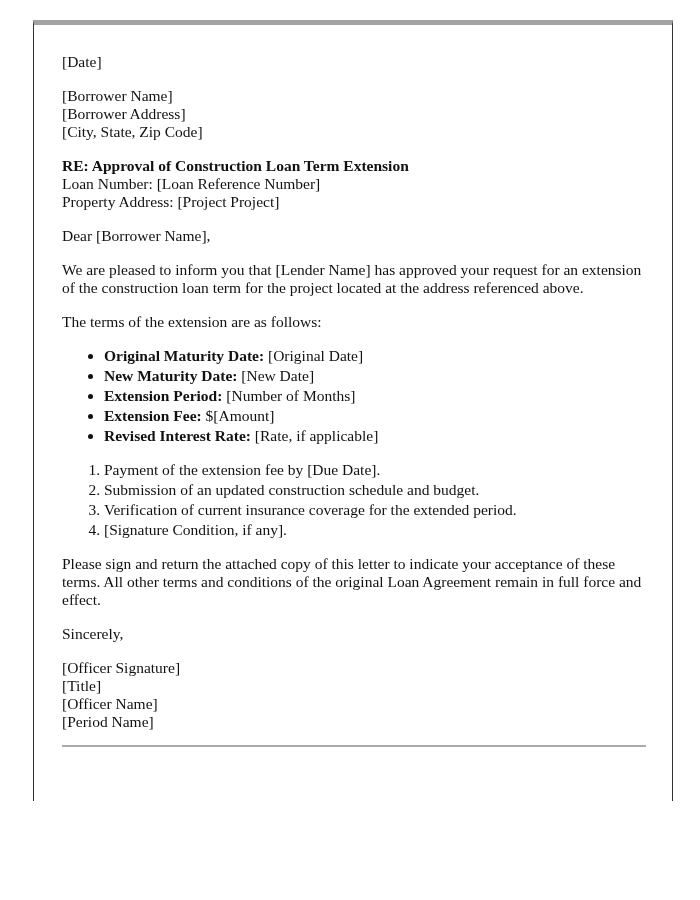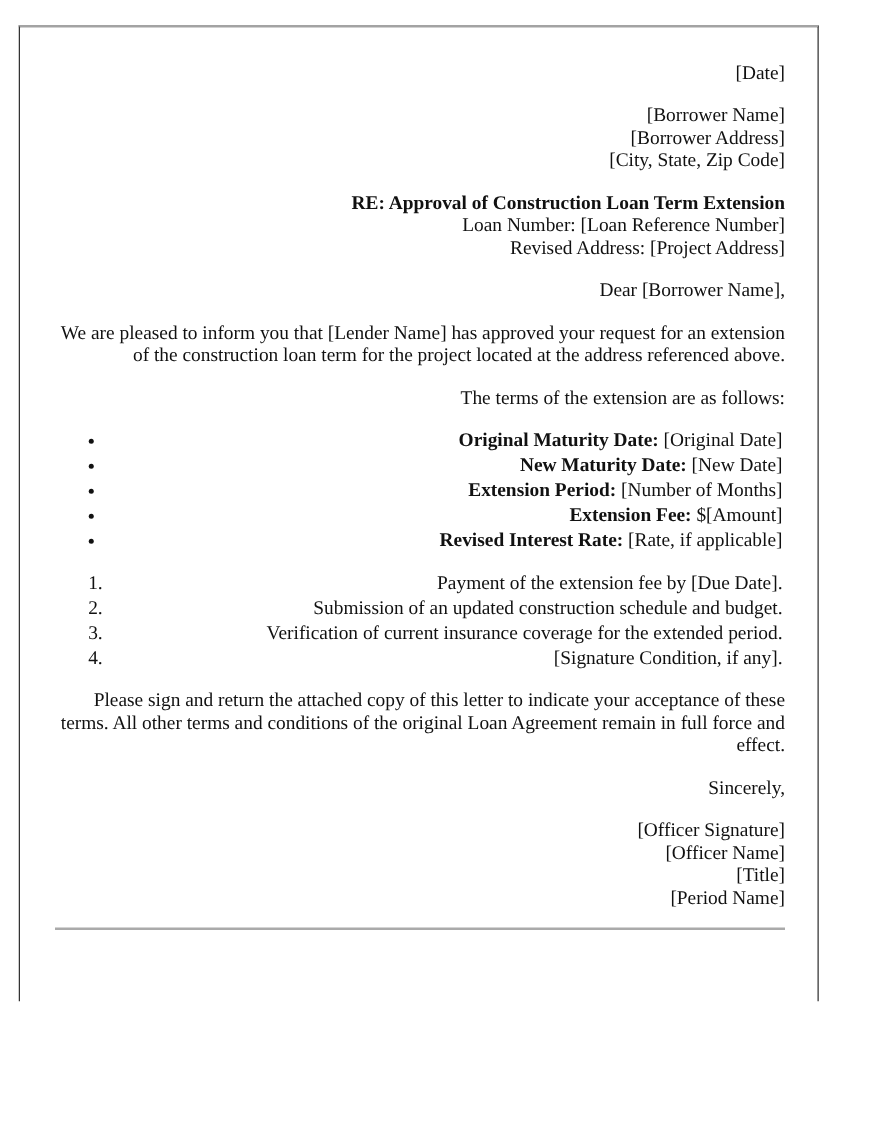--- a/index.html
+++ b/index.html
@@ -5,30 +5,29 @@
     html, body {
       margin: 0;
       padding: 0;
       background: #ffffff;
       width: 700px;
       height: 900px;
       overflow: hidden;
     }
     .page {
       position: absolute;
-      left: 15px;
+      left: 33px;
       top: 20px;
       width: 640px;
       height: 781px;
       border-left: 1px solid #333;
       border-right: 1px solid #333;
-      border-top: 2px solid #a3a3a3;
+      border-top: 5px solid #a3a3a3;
       box-sizing: border-box;
       overflow: hidden;
-      text-align: right;
     }
     .content {
       position: absolute;
       left: 28px;
       top: 28px;
       width: 584px;
       font-family: "Liberation Serif", serif;
       font-size: 15.5px;
       line-height: 18px;
       color: #111;
@@ -59,21 +58,21 @@
 
     <div class="block">
       <span class="line">[Borrower Name]</span>
       <span class="line">[Borrower Address]</span>
       <span class="line">[City, State, Zip Code]</span>
     </div>
 
     <div class="block">
       <b class="line">RE: Approval of Construction Loan Term Extension</b>
       <span class="line">Loan Number: [Loan Reference Number]</span>
-      <span class="line">Revised Address: [Project Address]</span>
+      <span class="line">Property Address: [Project Project]</span>
     </div>
 
     <p>Dear [Borrower Name],</p>
 
     <p>We are pleased to inform you that [Lender Name] has approved your request for an extension of the construction loan term for the project located at the address referenced above.</p>
 
     <p>The terms of the extension are as follows:</p>
 
     <ul>
       <li><b>Original Maturity Date:</b><span> [Original Date]</span></li>
@@ -90,20 +89,20 @@
       <li>Verification of current insurance coverage for the extended period.</li>
       <li>[Signature Condition, if any].</li>
     </ol>
 
     <p>Please sign and return the attached copy of this letter to indicate your acceptance of these terms. All other terms and conditions of the original Loan Agreement remain in full force and effect.</p>
 
     <p>Sincerely,</p>
 
     <div>
       <span class="line">[Officer Signature]</span>
+      <span class="line">[Title]</span>
       <span class="line">[Officer Name]</span>
-      <span class="line">[Title]</span>
       <span class="line">[Period Name]</span>
     </div>
 
     <hr>
   </div>
 </div>
 
 </body></html>

